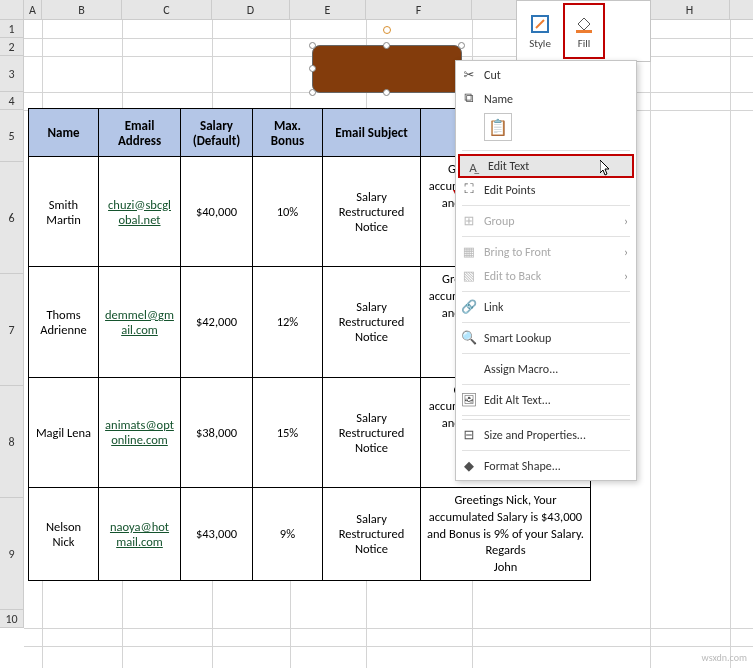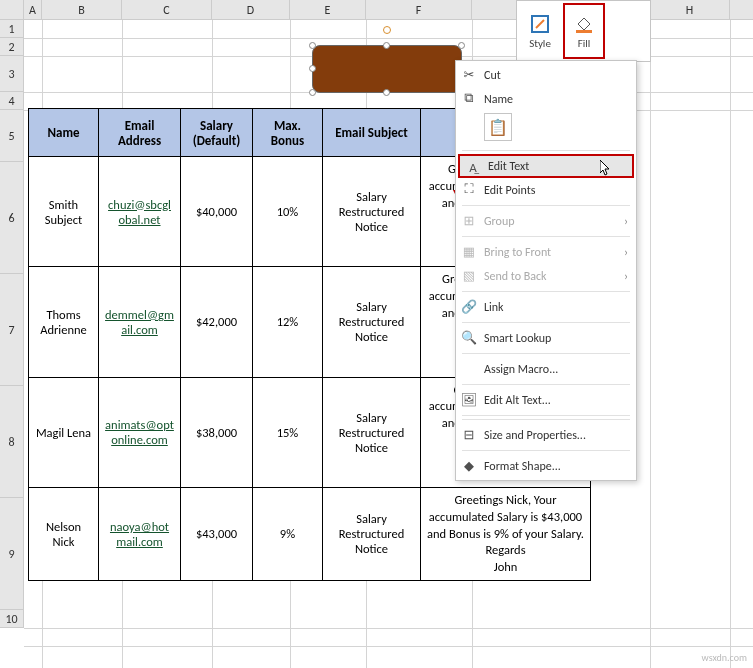--- a/index.html
+++ b/index.html
@@ -225,21 +225,21 @@
         <th class="col-name">Name</th>
         <th class="col-email">Email Address</th>
         <th class="col-sal">Salary (Default)</th>
         <th class="col-bonus">Max. Bonus</th>
         <th class="col-subj">Email Subject</th>
         <th class="col-body">Body</th>
       </tr>
     </thead>
     <tbody>
       <tr>
-        <td>Smith Subject</td>
+        <td>Smith Martin</td>
         <td><a class="link">chuzi@sbcglobal.net</a></td>
         <td>$40,000</td>
         <td>10%</td>
         <td>Salary Restructured Notice</td>
         <td class="body-cell">Greetings Martin, Your accumulated Salary is $40,000 and Bonus is 10% of your Salary.<br>Regards<br>John</td>
       </tr>
       <tr>
         <td>Thoms Adrienne</td>
         <td><a class="link">demmel@gmail.com</a></td>
         <td>$42,000</td>
@@ -330,21 +330,21 @@
       <span class="cm-icon">⊞</span>
       <span>Group</span>
     </div>
     <div class="cm-sep"></div>
     <div class="cm-item disabled sub">
       <span class="cm-icon">▦</span>
       <span>Bring to Front</span>
     </div>
     <div class="cm-item disabled sub">
       <span class="cm-icon">▧</span>
-      <span>Send to Back</span>
+      <span>Edit to Back</span>
     </div>
     <div class="cm-sep"></div>
     <div class="cm-item">
       <span class="cm-icon">🔗</span>
       <span>Link</span>
     </div>
     <div class="cm-sep"></div>
     <div class="cm-item">
       <span class="cm-icon">🔍</span>
       <span>Smart Lookup</span>

